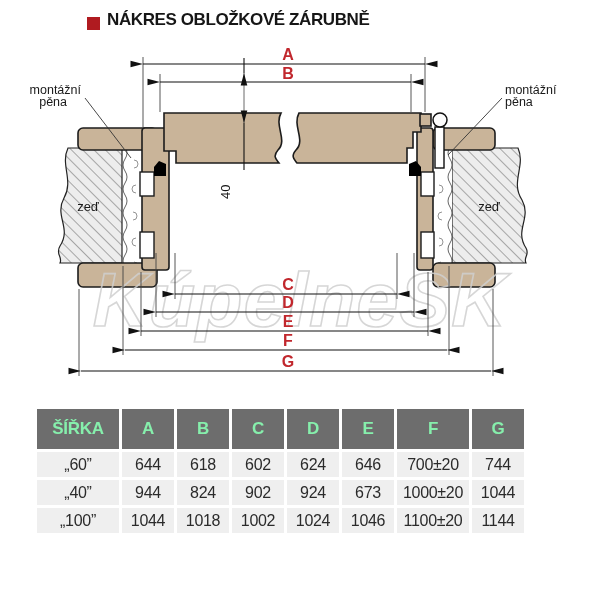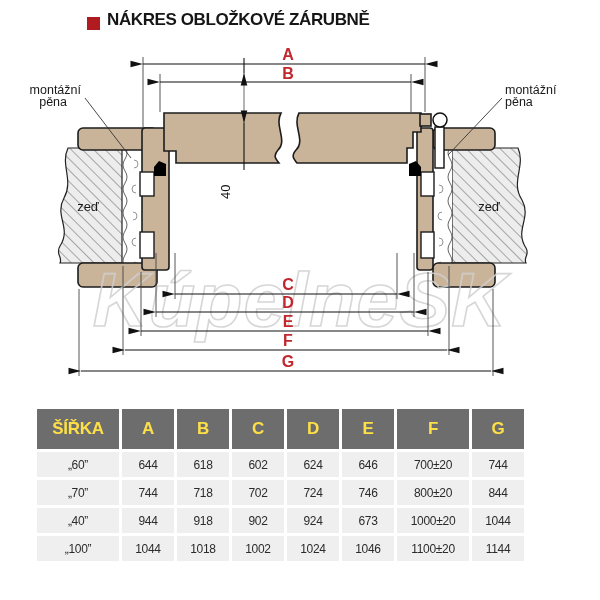--- a/index.html
+++ b/index.html
@@ -9,23 +9,23 @@
   *{margin:0;padding:0;box-sizing:border-box;}
   html,body{width:600px;height:600px;background:#fff;overflow:hidden;
     font-family:"Liberation Sans", sans-serif;}
   .stage{position:relative;width:600px;height:600px;background:#fff;}
   .title-bar{position:absolute;left:87px;top:10px;display:flex;align-items:flex-end;gap:7px;}
   .title-square{width:13px;height:13px;background:var(--accent_red);flex:0 0 auto;}
   .title-text{font-size:17px;font-weight:800;letter-spacing:-0.4px;color:#161616;white-space:nowrap;}
   svg.diagram{position:absolute;left:0;top:0;}
   table.dim-table{position:absolute;left:34px;top:406px;border-collapse:separate;border-spacing:3px;
     table-layout:fixed;}
-  table.dim-table th{background:var(--header_gray);color:#fde047;font-weight:700;font-size:17px;
+  table.dim-table th{background:var(--header_gray);color:#86efac;font-weight:700;font-size:17px;
     height:40px;text-align:center;letter-spacing:-0.3px;}
-  table.dim-table td{background:var(--row_gray);color:#2b2b2b;font-size:12px;height:25px;
+  table.dim-table td{background:var(--row_gray);color:#2b2b2b;font-size:16px;height:25px;
     text-align:center;letter-spacing:-0.3px;white-space:nowrap;}
   col.c-sirka{width:82px;} col.c-std{width:52px;} col.c-f{width:72px;}
 </style>
 </head>
 <body>
 
 <div class="stage">
 
   <svg class="diagram" width="600" height="600" viewBox="0 0 600 600">
     <defs>
@@ -177,33 +177,23 @@
         <td>„60”</td>
         <td>644</td>
         <td>618</td>
         <td>602</td>
         <td>624</td>
         <td>646</td>
         <td>700±20</td>
         <td>744</td>
       </tr>
       <tr>
-        <td>„70”</td>
-        <td>744</td>
-        <td>718</td>
-        <td>702</td>
-        <td>724</td>
-        <td>746</td>
-        <td>800±20</td>
-        <td>844</td>
-      </tr>
-      <tr>
         <td>„40”</td>
         <td>944</td>
-        <td>918</td>
+        <td>824</td>
         <td>902</td>
         <td>924</td>
         <td>673</td>
         <td>1000±20</td>
         <td>1044</td>
       </tr>
       <tr>
         <td>„100”</td>
         <td>1044</td>
         <td>1018</td>

